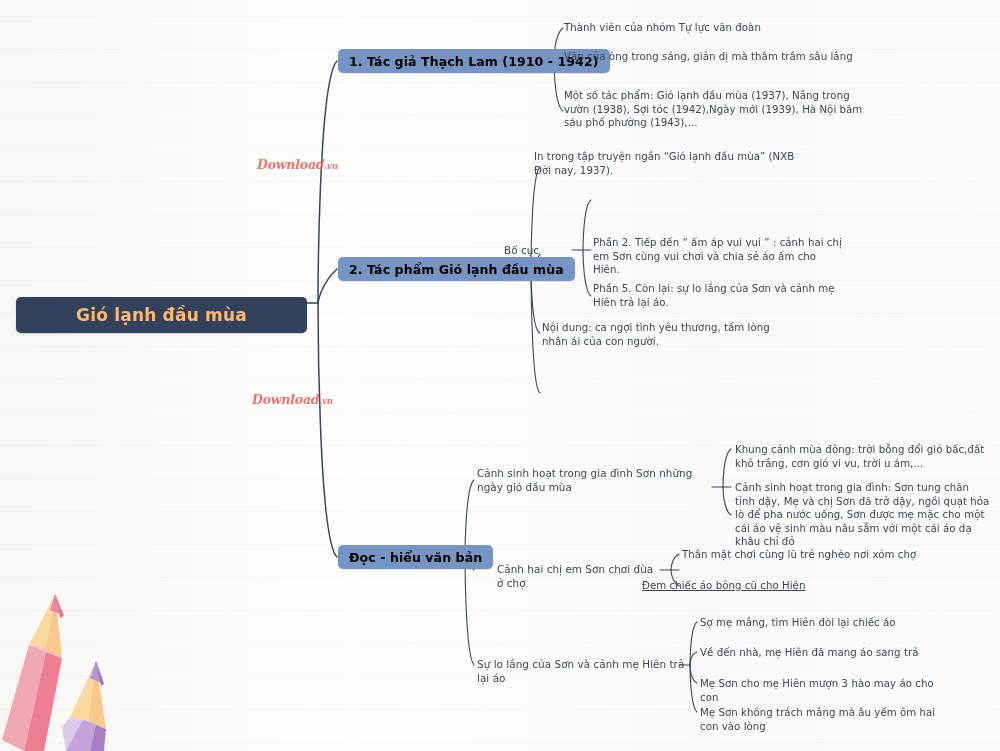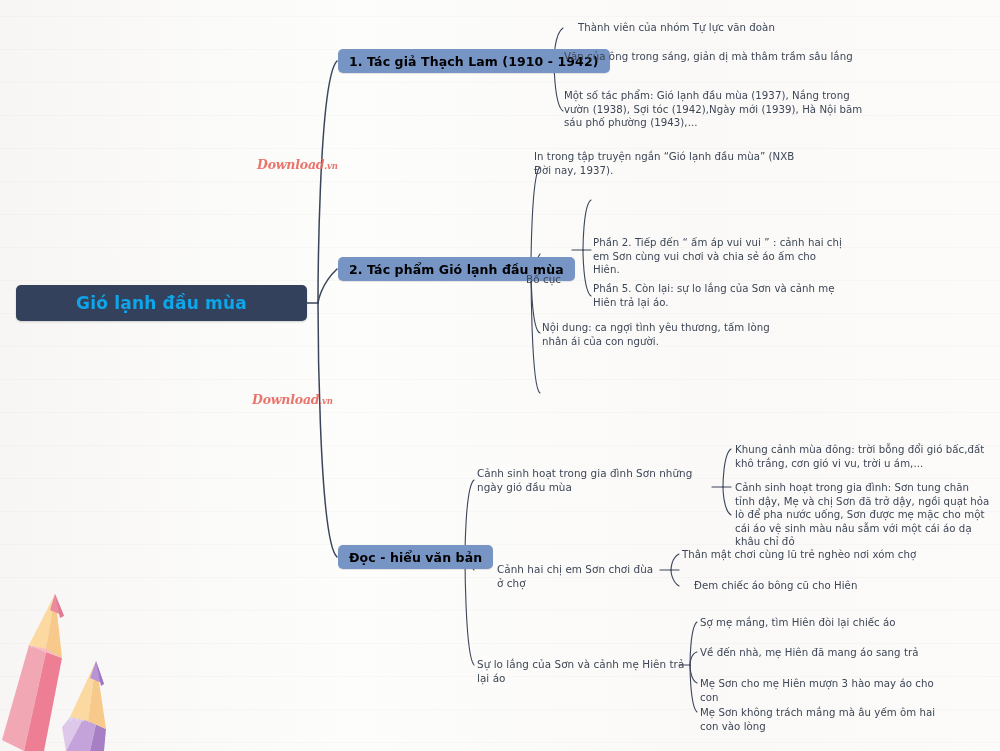--- a/index.html
+++ b/index.html
@@ -45,25 +45,26 @@
     position: absolute;
     white-space: nowrap;
     border-radius: 5px;
     display: flex;
     align-items: center;
     justify-content: center;
   }
 
   .root-node {
     background: #33415c;
-    color: #0ea5e9;
+    color: #fdba74;
     font-size: 17px;
     font-weight: bold;
     letter-spacing: 0.2px;
     box-shadow: 0 1px 2px rgba(0,0,0,0.18);
+    margin-top: 12px;
   }
 
   .branch-node {
     background: #7795c4;
     color: #000000;
     font-size: 12.5px;
     font-weight: 600;
     letter-spacing: 0.1px;
     padding: 0 11px;
     box-shadow: 0 1px 1px rgba(0,0,0,0.10);
@@ -171,33 +172,33 @@
   </div>
 
   <div class="node root-node" style="left:16px; top:285px; width:291px; height:36px;">
     <span>Gió lạnh đầu mùa</span>
   </div>
 
   <div class="node branch-node" style="left:338px; top:49px; height:24px;">
     <span>1. Tác giả Thạch Lam (1910 - 1942)</span>
   </div>
 
-  <div class="leaf" style="left:564px; top:21px; width:300px;margin-left:14px;">Thành viên của nhóm Tự lực văn đoàn</div>
+  <div class="leaf" style="left:564px; top:21px; width:300px;">Thành viên của nhóm Tự lực văn đoàn</div>
 
   <div class="leaf" style="left:564px; top:50px; width:305px;">Văn của ông trong sáng, giản dị mà thâm trầm sâu lắng</div>
 
   <div class="leaf" style="left:564px; top:89px; width:310px;">Một số tác phẩm: Gió lạnh đầu mùa (1937), Nắng trong vườn (1938), Sợi tóc (1942),Ngày mới (1939), Hà Nội băm sáu phố phường (1943),...</div>
 
   <div class="node branch-node" style="left:338px; top:257px; height:24px;">
     <span>2. Tác phẩm Gió lạnh đầu mùa</span>
   </div>
 
   <div class="leaf" style="left:534px; top:150px; width:262px;">In trong tập truyện ngắn  “Gió lạnh đầu mùa”  (NXB Đời nay, 1937).</div>
 
-  <div class="leaf mid" style="left:526px; top:244px; width:50px;margin-top:29px;">Bố cục</div>
+  <div class="leaf mid" style="left:504px; top:244px; width:50px;">Bố cục</div>
 
 
   <div class="leaf" style="left:593px; top:236px; width:250px;">Phần 2. Tiếp đến  “ ấm áp vui vui ” : cảnh hai chị em Sơn cùng vui chơi và chia sẻ áo ấm cho Hiên.</div>
 
   <div class="leaf" style="left:593px; top:282px; width:250px;">Phần 5. Còn lại: sự lo lắng của Sơn và cảnh mẹ Hiên trả lại áo.</div>
 
   <div class="leaf" style="left:534px; top:321px; width:254px;padding-left:8px;">Nội dung: ca ngợi tình yêu thương, tấm lòng nhân ái của con người.</div>
 
 
   <div class="node branch-node" style="left:338px; top:545px; height:24px;">
@@ -207,21 +208,21 @@
   <div class="leaf mid" style="left:477px; top:467px; width:238px;">Cảnh sinh hoạt trong gia đình Sơn những ngày gió đầu mùa</div>
 
   <div class="leaf" style="left:735px; top:443px; width:250px;">Khung cảnh mùa đông: trời bỗng đổi gió bấc,đất khô trắng, cơn gió vi vu, trời u ám,...</div>
 
   <div class="leaf" style="left:735px; top:481px; width:255px;">Cảnh sinh hoạt trong gia đình: Sơn tung chăn tỉnh dậy, Mẹ và chị Sơn đã trở dậy, ngồi quạt hỏa lò để pha nước uống, Sơn được mẹ mặc cho một cái áo vệ sinh màu nâu sẫm với một cái áo dạ khâu chỉ đỏ</div>
 
   <div class="leaf mid" style="left:497px; top:563px; width:165px;">Cảnh hai chị em Sơn chơi đùa ở chợ</div>
 
   <div class="leaf" style="left:682px; top:548px; width:250px;">Thân mật chơi cùng lũ trẻ nghèo nơi xóm chợ</div>
 
-  <div class="leaf" style="left:694px; top:579px; width:250px;">Đem chiếc áo bông cũ cho Hiên</div>
+  <div class="leaf" style="left:642px; top:579px; width:250px;text-decoration:underline;">Đem chiếc áo bông cũ cho Hiên</div>
 
   <div class="leaf mid" style="left:477px; top:658px; width:210px;">Sự lo lắng của Sơn và cảnh mẹ Hiên trả lại áo</div>
 
   <div class="leaf" style="left:700px; top:616px; width:250px;">Sợ mẹ mắng, tìm Hiên đòi lại chiếc áo</div>
 
   <div class="leaf" style="left:700px; top:646px; width:250px;">Về đến nhà, mẹ Hiên đã mang áo sang trả</div>
 
   <div class="leaf" style="left:700px; top:677px; width:255px;">Mẹ Sơn cho mẹ Hiên mượn 3 hào may áo cho con</div>
 
   <div class="leaf" style="left:700px; top:706px; width:255px;">Mẹ Sơn không trách mắng mà âu yếm ôm hai con vào lòng</div>

